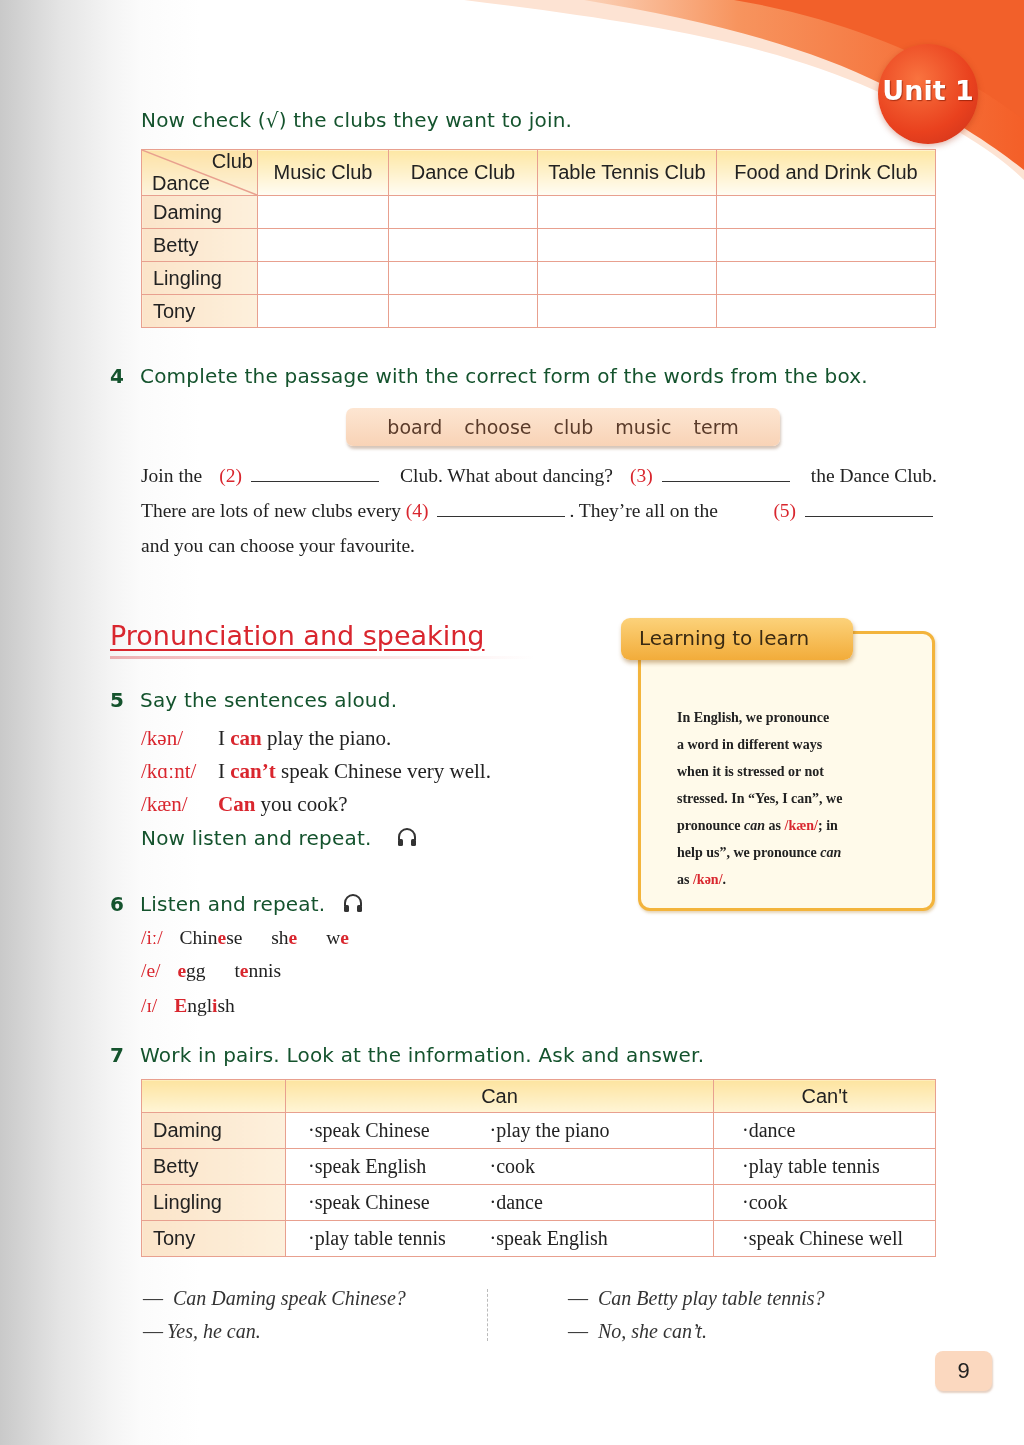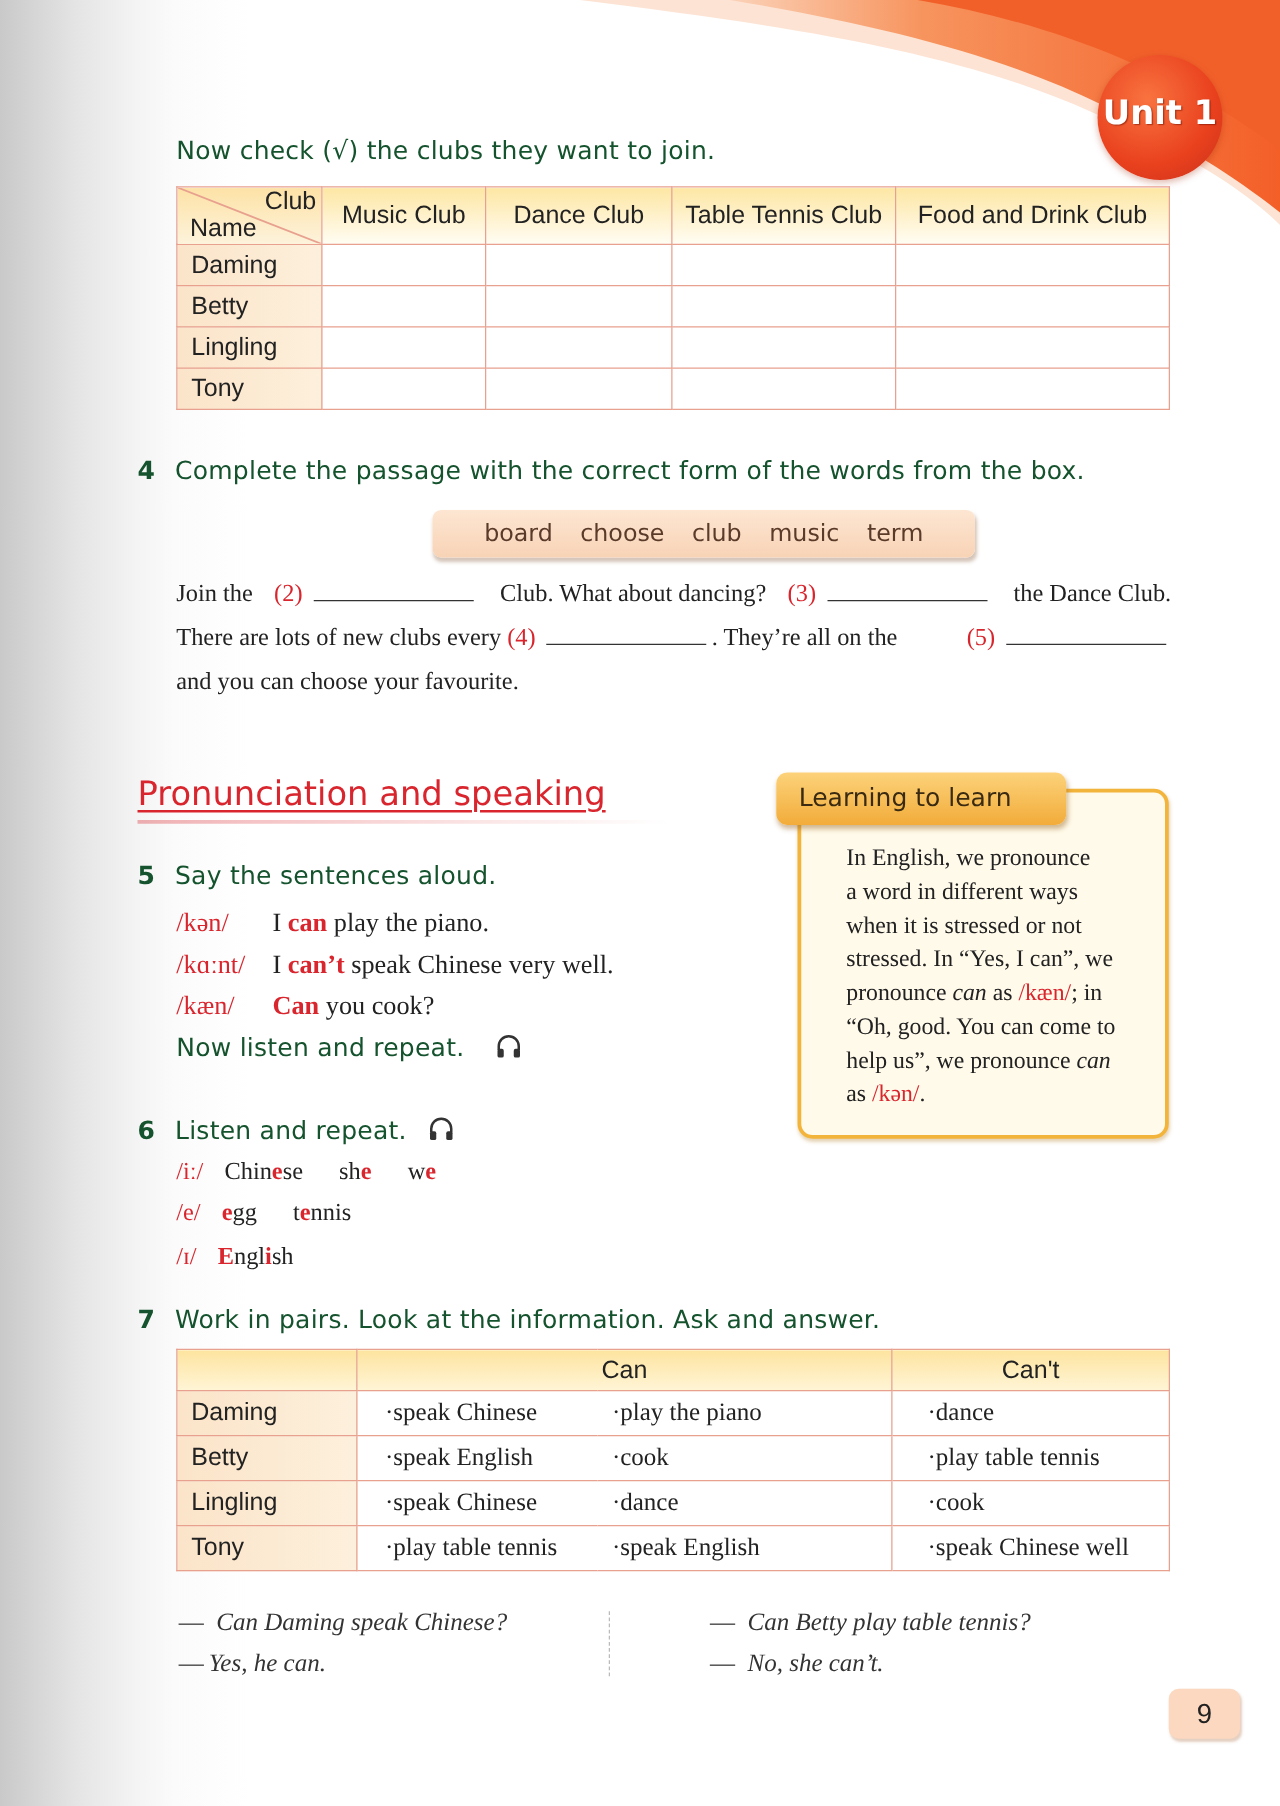--- a/index.html
+++ b/index.html
@@ -73,21 +73,21 @@
     position: absolute; left: 638px; top: 631px; width: 297px; height: 280px;
     border: 3px solid #f3b43c; border-radius: 12px; background: #fffaea;
     box-shadow: 1px 2px 3px rgba(180,130,40,0.35);
   }
   .ltl-tab {
     position: absolute; left: 621px; top: 618px; width: 232px; height: 42px; border-radius: 9px;
     background: linear-gradient(to bottom, #fcd27a, #f2ac3a);
     box-shadow: 1px 3px 4px rgba(150,100,30,0.45);
     font-family: "DejaVu Sans", sans-serif; font-size: 20px; color: #3a2a12; padding: 8px 0 0 18px;
   }
-  .ltl-text { position: absolute; left: 677px; top: 673px; width: 250px; font-size: 19px; line-height: 27px; color: #222; }
+  .ltl-text { position: absolute; left: 677px; top: 704px; width: 250px; font-size: 14px; line-height: 27px; color: #222; font-weight: bold; }
   .ltl-text .ln { display: block; white-space: nowrap; }
 
   .ex6 { position: absolute; left: 110px; top: 892px; }
   .snd-row { position: absolute; left: 141px; font-size: 19.5px; color: #222; white-space: nowrap; }
   .snd-row .ipa { color: #d9262e; margin-right: 12px; }
   .snd-row .w { margin-right: 24px; }
   .hl { color: #d9262e; font-weight: bold; }
 
   .ex7 { position: absolute; left: 110px; top: 1043px; }
   table.abil { left: 141px; top: 1079px; width: 795px; }
@@ -135,21 +135,21 @@
 <div class="abs instr" style="left:141px; top:108px;">Now check (√) the clubs they want to join.</div>
 
 <table class="grid clubs">
   <tbody>
       <tr>
     <th class="diag" style="width:116px;">
       <svg viewBox="0 0 116 46" preserveAspectRatio="none">
             <line x1="0" y1="0" x2="116" y2="46" stroke="#e8a08f" stroke-width="1.5"></line>
           </svg>
       <span class="d-club">Club</span>
-      <span class="d-name">Name</span>
+      <span class="d-name">Dance</span>
     </th>
     <th style="width:131px;">Music Club</th>
     <th style="width:149px;margin-left:28px;">Dance Club</th>
     <th style="width:179px;">Table Tennis Club</th>
     <th>Food and Drink Club</th>
   </tr>
   <tr>
     <td class="name">Daming</td>
     <td></td>
         <td></td>
@@ -236,21 +236,20 @@
 </div>
 
 <div class="ltl"></div>
 <div class="ltl-tab">Learning to learn</div>
 <div class="ltl-text serif">
   <span class="ln">In English, we pronounce</span>
   <span class="ln">a word in different ways</span>
   <span class="ln">when it is stressed or not</span>
   <span class="ln">stressed. In “Yes, I can”, we</span>
   <span class="ln"><span>pronounce </span><i>can</i><span> as </span><span class="red">/kæn/</span><span>; in</span></span>
-  <span class="ln">“Oh, good. You can come to</span>
   <span class="ln"><span>help us”, we pronounce </span><i>can</i></span>
   <span class="ln"><span>as </span><span class="red">/kən/</span><span>.</span></span>
 </div>
 
 <div class="ex6 instr">
   <span class="num">6</span><span>Listen and repeat.</span>
   <span class="headphones" style="margin-left:10px;">
     <svg width="22" height="22" viewBox="0 0 22 22">
         <path d="M3,14 V11 A8,8 0 0 1 19,11 V14" fill="none" stroke="#333" stroke-width="2"></path>
         <rect x="2" y="13" width="5" height="7" rx="1.5" fill="#333"></rect>

